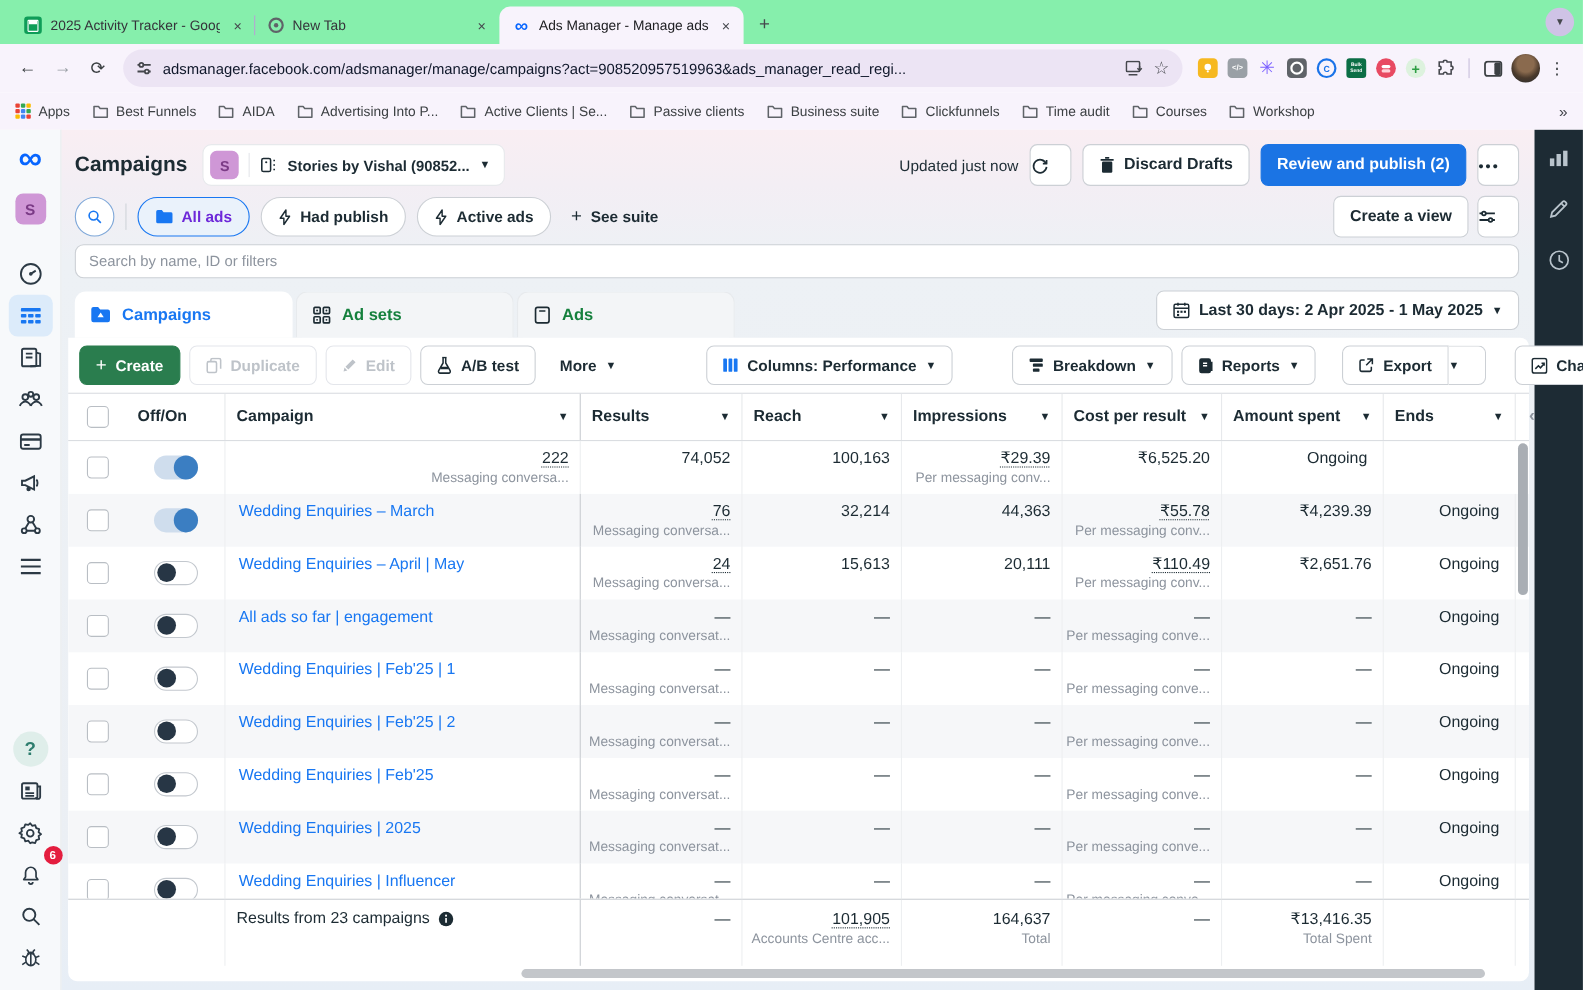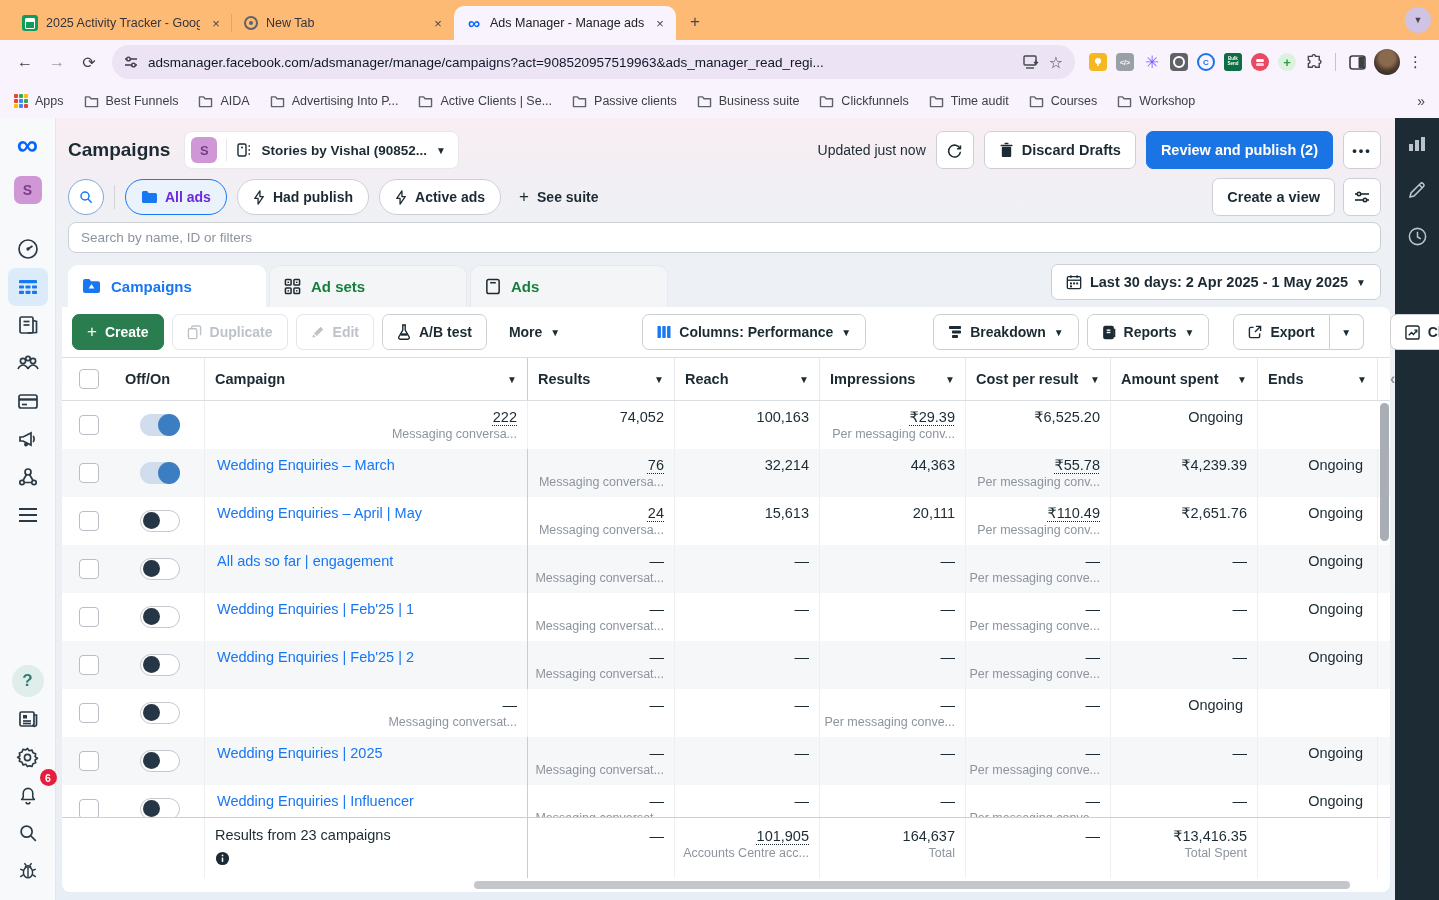--- a/index.html
+++ b/index.html
@@ -1,21 +1,21 @@
 <!DOCTYPE html>
 <html><head>
 <meta charset="utf-8">
 <style>
   * { box-sizing:border-box; margin:0; padding:0; }
   html,body { width:1439px; height:900px; overflow:hidden; }
   body { font-family:"Liberation Sans","DejaVu Sans",sans-serif; color:#1c2b33; background:#fff; }
   svg { display:block; }
 
   
-  .tabstrip { height:40px; background:#fdba74; display:flex; align-items:flex-end; padding:0 0 0 10px; position:relative; }
+  .tabstrip { height:40px; background:#86efac; display:flex; align-items:flex-end; padding:0 0 0 10px; position:relative; }
   .btab { width:222px; height:34px; display:flex; align-items:center; gap:8px; padding:0 8px 0 12px; border-radius:10px 10px 0 0; font-size:12.5px; color:#35333a; position:relative; }
   .btab.inactive + .btab.inactive::before { content:""; position:absolute; left:-1px; top:8px; height:18px; width:1px; background:#b4a7d2; }
   .btab.active { background:#f8f3fc; color:#202124; }
   .btab .ttl { flex:1; white-space:nowrap; overflow:hidden; }
   .btab .cls { width:16px; height:16px; border-radius:50%; display:flex; align-items:center; justify-content:center; font-size:13px; color:#45474d; cursor:pointer; flex:none; }
   .fav { width:16px; height:16px; flex:none; display:flex; align-items:center; justify-content:center; }
   .fav.sheets { background:#0f9d58; border-radius:3px; }
   .fav.sheets::after { content:""; width:8px; height:9px; border:1px solid #fff; border-radius:1px; box-shadow:inset 0 2px 0 -1px #fff, inset 0 4px 0 -1px #fff; }
   .fav.chrome { border:2.5px solid #5f6368; border-radius:50%; width:14px; height:14px; }
   .fav.chrome::after { content:""; width:4px; height:4px; background:#5f6368; border-radius:50%; }
@@ -72,21 +72,21 @@
   
   .m-header { height:56px; display:flex; align-items:center; padding:8px 14px 0 12px; gap:14px; }
   .page-title { font-size:19px; font-weight:bold; }
   .account-pill { height:38px; background:#fff; border:1px solid #e7e9ec; border-radius:8px; display:flex; align-items:center; gap:9px; padding:0 12px 0 6px; cursor:pointer; }
   .ap-badge { width:26px; height:26px; border-radius:6px; background:#cf97d6; color:#7b3b86; font-weight:bold; font-size:13px; display:flex; align-items:center; justify-content:center; }
   .ap-sep { width:1px; height:22px; background:#e4e6ea; }
   .ap-name { font-size:13.5px; font-weight:600; }
   .caret { font-size:10px; color:#1c2b33; }
   .hdr-right { margin-left:auto; display:flex; align-items:center; gap:10px; }
   .updated { font-size:14px; }
-  .btn { display:flex; align-items:center; justify-content:center; gap:8px; height:38px; border-radius:7px; border:1px solid #ccd0d5; background:#fff; font-size:14.5px; font-weight:600; color:#1c2b33; cursor:pointer; padding:0 14px; white-space:nowrap; }
+  .btn { display:flex; align-items:center; justify-content:space-between; gap:8px; height:38px; border-radius:7px; border:1px solid #ccd0d5; background:#fff; font-size:14.5px; font-weight:600; color:#1c2b33; cursor:pointer; padding:0 14px; white-space:nowrap; }
   .btn.icon-only { width:38px; padding:0; }
   .btn.primary { background:#1b74e4; border-color:#1b74e4; color:#fff; }
   .dots { letter-spacing:2px; font-weight:bold; font-size:13px; }
 
   
   .m-filters { height:46px; display:flex; align-items:center; padding:0 14px 0 12px; gap:10px; }
   .search-circle { width:36px; height:36px; border-radius:50%; border:1.5px solid #7fa8d9; background:#fff; display:flex; align-items:center; justify-content:center; cursor:pointer; }
   .vdiv { width:1px; height:24px; background:#d0d4d9; }
   .pill { height:36px; border-radius:18px; border:1px solid #ccd0d5; background:#fff; display:flex; align-items:center; gap:8px; padding:0 15px; font-size:14px; font-weight:600; cursor:pointer; white-space:nowrap; }
   .pill.active { border:1.5px solid #1877f2; color:#6d28d9; background:#eaf2fb; }
@@ -139,21 +139,21 @@
   .toggle { width:40px; height:22px; border-radius:12px; position:relative; display:inline-block; cursor:pointer; }
   .toggle.on { background:#cfdded; }
   .toggle.on .knob { position:absolute; right:0; top:0; width:22px; height:22px; border-radius:50%; background:#3b7ec2; }
   .toggle.off { background:#fff; border:1.5px solid #c3c8ce; }
   .toggle.off .knob { position:absolute; left:2px; top:1px; width:17px; height:17px; border-radius:50%; background:#273645; }
   .pin { margin-top:2px; }
   .vthumb { position:absolute; right:1px; top:2px; width:9px; height:138px; border-radius:5px; background:#a9aeb4; cursor:pointer; }
 
   .tfoot { border-top:1px solid #ccd0d5; background:#fff; min-height:60px; flex:none; align-items:start; position:relative; z-index:2; }
   .fcell { padding:9px 10px 0; display:flex; flex-direction:column; align-items:flex-end; border-right:1px solid #edeff1; height:100%; min-height:60px; }
-  .fcell.lbl { flex-direction:column; align-items:flex-start; justify-content:flex-start; gap:7px; font-size:14.5px; border-right:1px solid #c9cdd2; }
+  .fcell.lbl { flex-direction:row; align-items:flex-start; justify-content:flex-start; gap:7px; font-size:14.5px; border-right:1px solid #c9cdd2; }
   .fcell.nb { border-right:none; }
   .hscroll { height:14px; position:relative; flex:none; }
   .hthumb { position:absolute; top:3px; left:31%; width:66%; height:8px; border-radius:4px; background:#c3c6ca; cursor:pointer; }
 
   .chev-collapse { color:#8d949e; font-size:16px; padding-left:2px; }
 </style>
 </head>
 <body>
 
 <div class="tabstrip">
@@ -619,21 +619,21 @@
           </button>
         <button class="btn sm" style="margin-left:60px;">
           <svg width="14" height="14" viewBox="0 0 14 14" fill="#1877f2">
               <rect x="0.5" y="1" width="3.4" height="12" rx="0.8"></rect>
               <rect x="5.3" y="1" width="3.4" height="12" rx="0.8"></rect>
               <rect x="10.1" y="1" width="3.4" height="12" rx="0.8"></rect>
             </svg>
           <span>Columns: Performance</span>
             <span class="caret">▼</span>
         </button>
-        <button class="btn sm" style="margin-left:59px;">
+        <button class="btn sm" style="margin-left:46px;">
           <svg width="14" height="14" viewBox="0 0 14 14" fill="#1c2b33">
               <rect x="1" y="1" width="12" height="3" rx="0.8"></rect>
               <rect x="4" y="5.5" width="9" height="3" rx="0.8"></rect>
               <rect x="4" y="10" width="6" height="3" rx="0.8"></rect>
             </svg>
           <span>Breakdown</span>
             <span class="caret">▼</span>
         </button>
         <button class="btn sm">
           <svg width="14" height="15" viewBox="0 0 15 16" fill="none" stroke="#1c2b33" stroke-width="1.5">
@@ -923,20 +923,24 @@
 
           <div class="trow tgrid">
             <div class="cell c-check" style="border-right:none;">
               <span class="checkbox"></span>
             </div>
             <div class="cell c-toggle">
               <span class="toggle off">
                 <span class="knob"></span>
               </span>
             </div>
+            <div class="cell c-campaign">
+              <span class="camp-link">Wedding Enquiries | Feb'25</span>
+
+            </div>
             <div class="cell c-num">
               <span class="val">—</span>
               <span class="sub">Messaging conversat...</span>
             </div>
             <div class="cell c-num">
               <span class="val">—</span>
             </div>
             <div class="cell c-num">
               <span class="val">—</span>
             </div>

